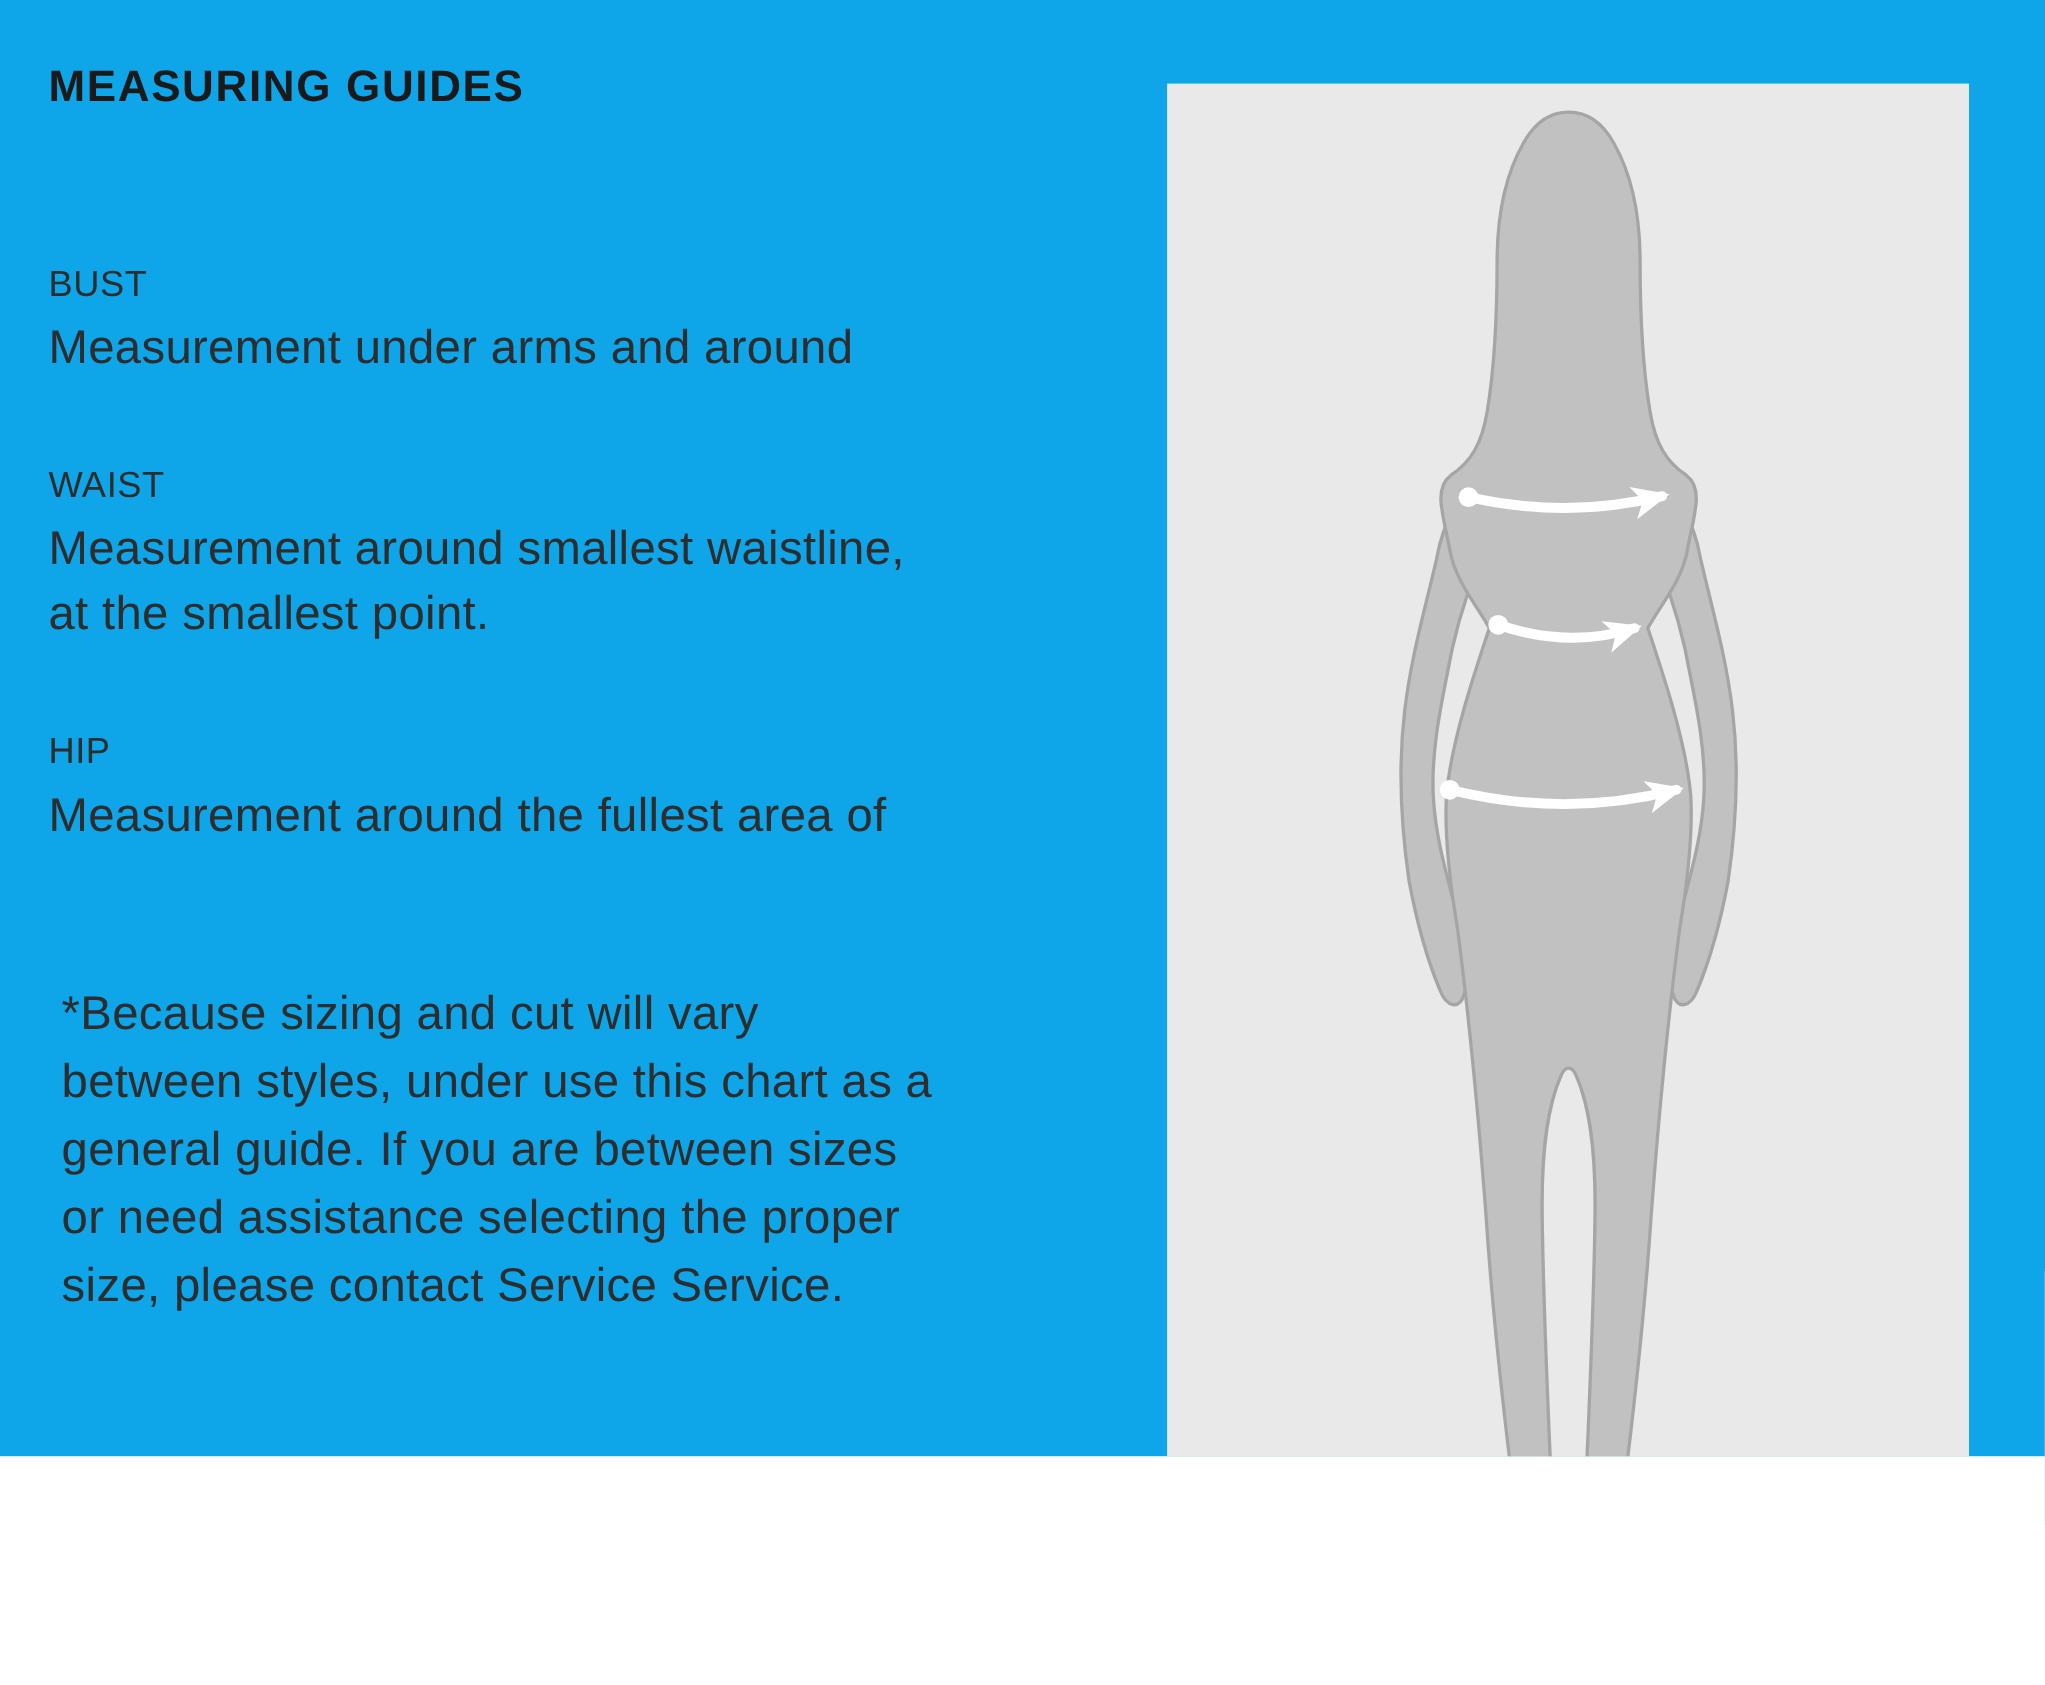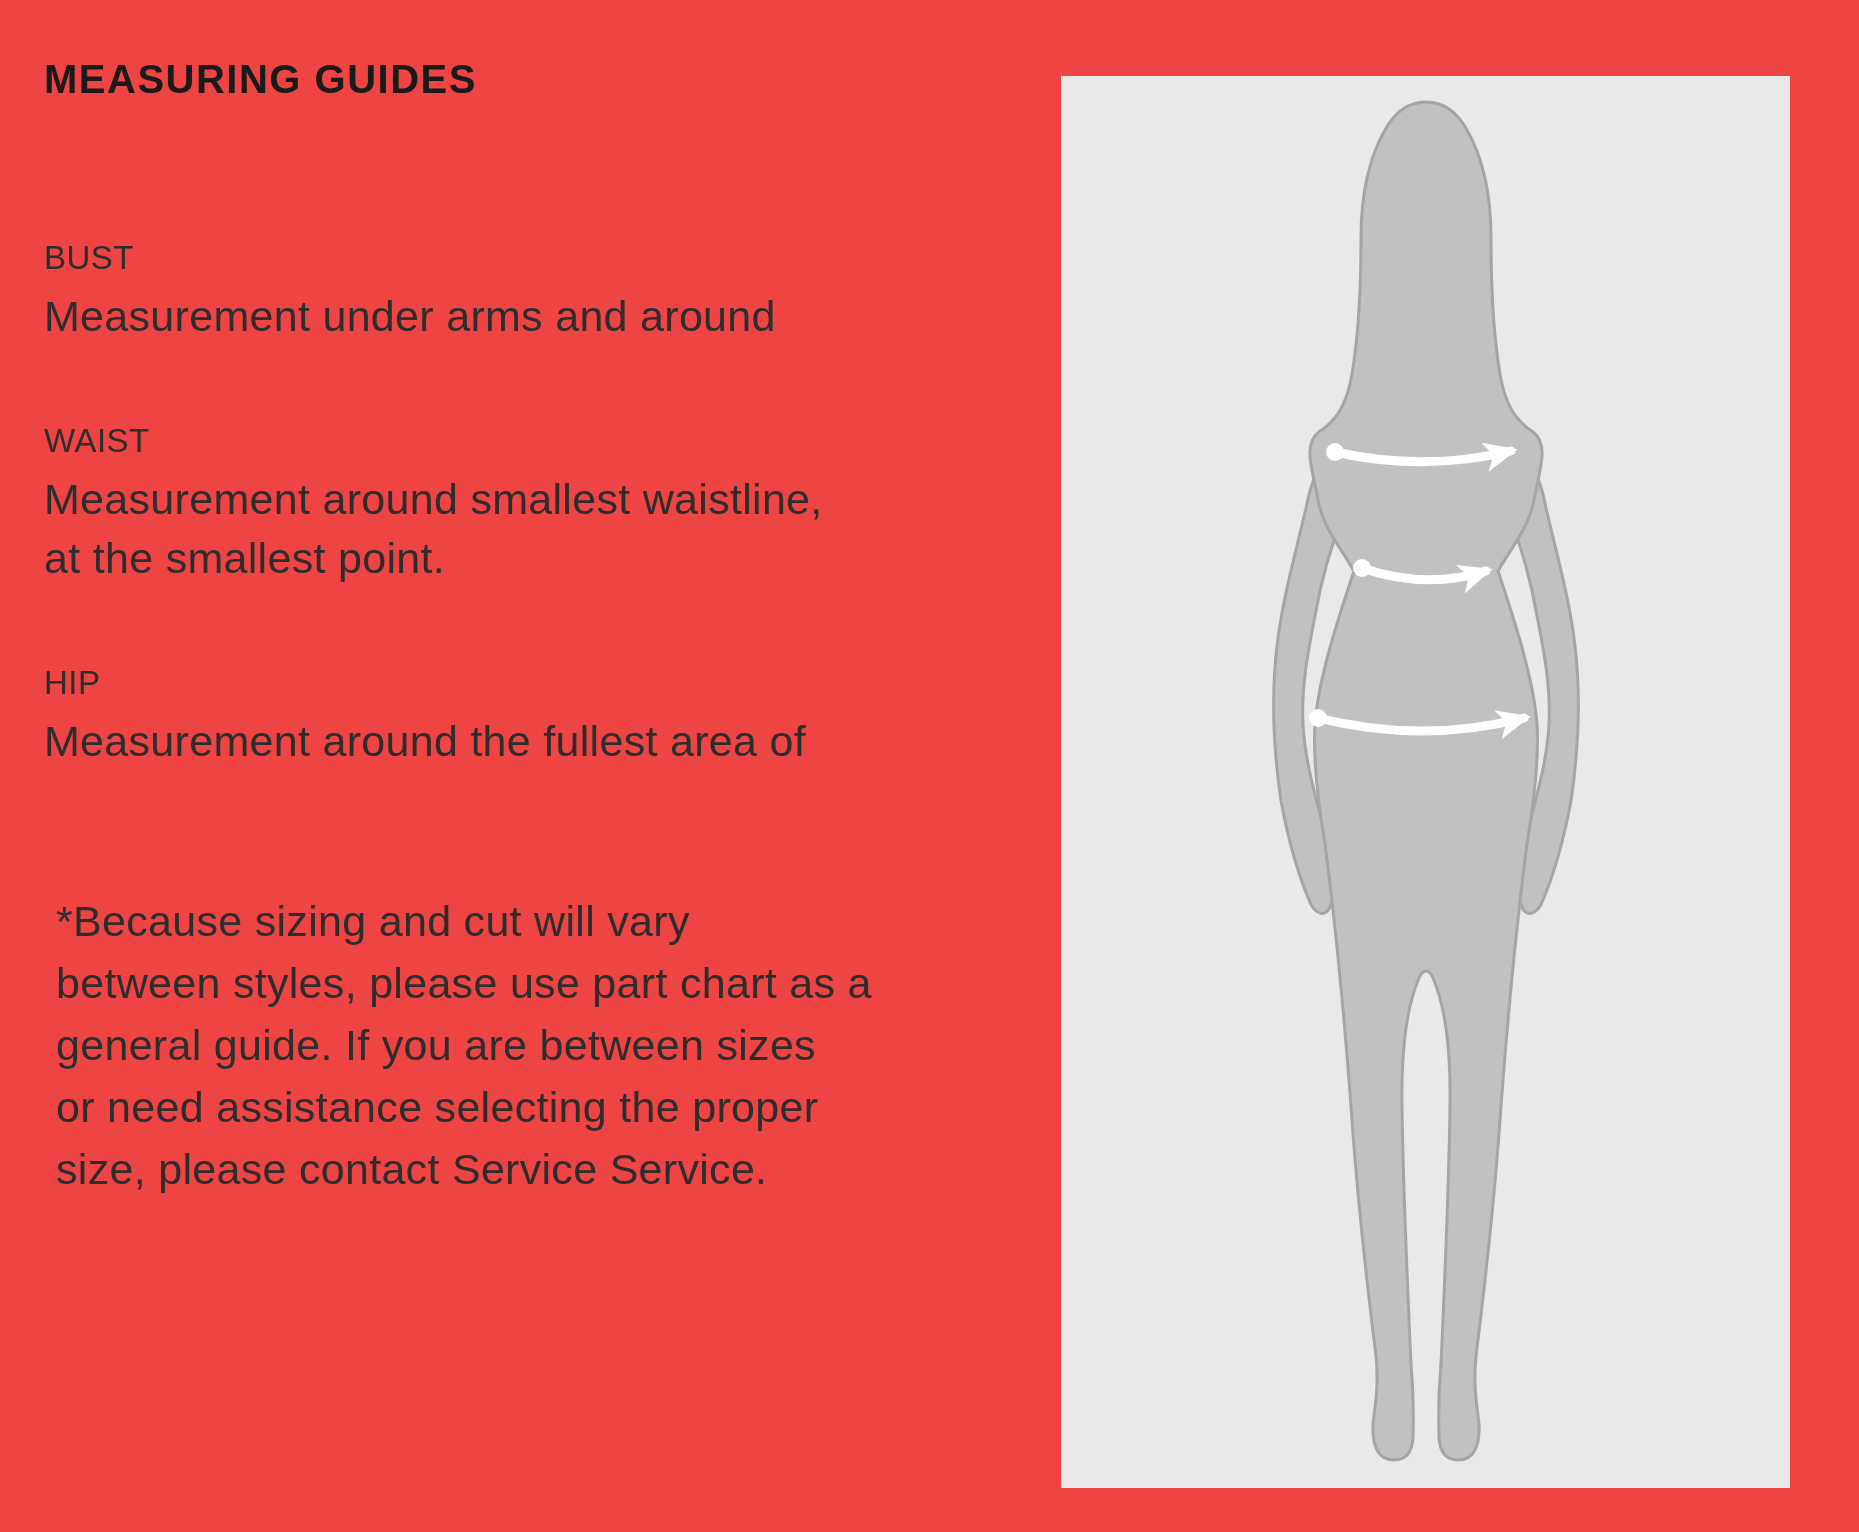--- a/index.html
+++ b/index.html
@@ -4,22 +4,22 @@
 <style>
   html, body {
     margin: 0;
     padding: 0;
     background: #ffffff;
     font-family: "Liberation Sans", "DejaVu Sans", sans-serif;
   }
   .screen {
     position: relative;
     width: 1859px;
-    height: 1532px;
-    background: #ef4444;
+    height: 1324px;
+    background: #0ea5e9;
     overflow: hidden;
   }
   .text-col {
     position: absolute;
     left: 44px;
     top: 55px;
     width: 960px;
     color: #2d2d2d;
   }
   .page-title {
@@ -78,21 +78,21 @@
       <div class="guide-line">at the smallest point.</div>
     </div>
 
     <div class="guide-section">
       <div class="guide-label">HIP</div>
       <div class="guide-line">Measurement around the fullest area of</div>
     </div>
 
     <div class="footnote">
       <div class="guide-line">*Because sizing and cut will vary</div>
-      <div class="guide-line">between styles, please use part chart as a</div>
+      <div class="guide-line">between styles, under use this chart as a</div>
       <div class="guide-line">general guide. If you are between sizes</div>
       <div class="guide-line">or need assistance selecting the proper</div>
       <div class="guide-line">size, please contact Service Service.</div>
     </div>
   </div>
 
   <div class="diagram-panel">
     <svg viewBox="0 0 729 1412">
       <defs>
         <marker id="arrowhead" markerUnits="userSpaceOnUse" markerWidth="36" markerHeight="32" refX="27" refY="15" orient="auto">

